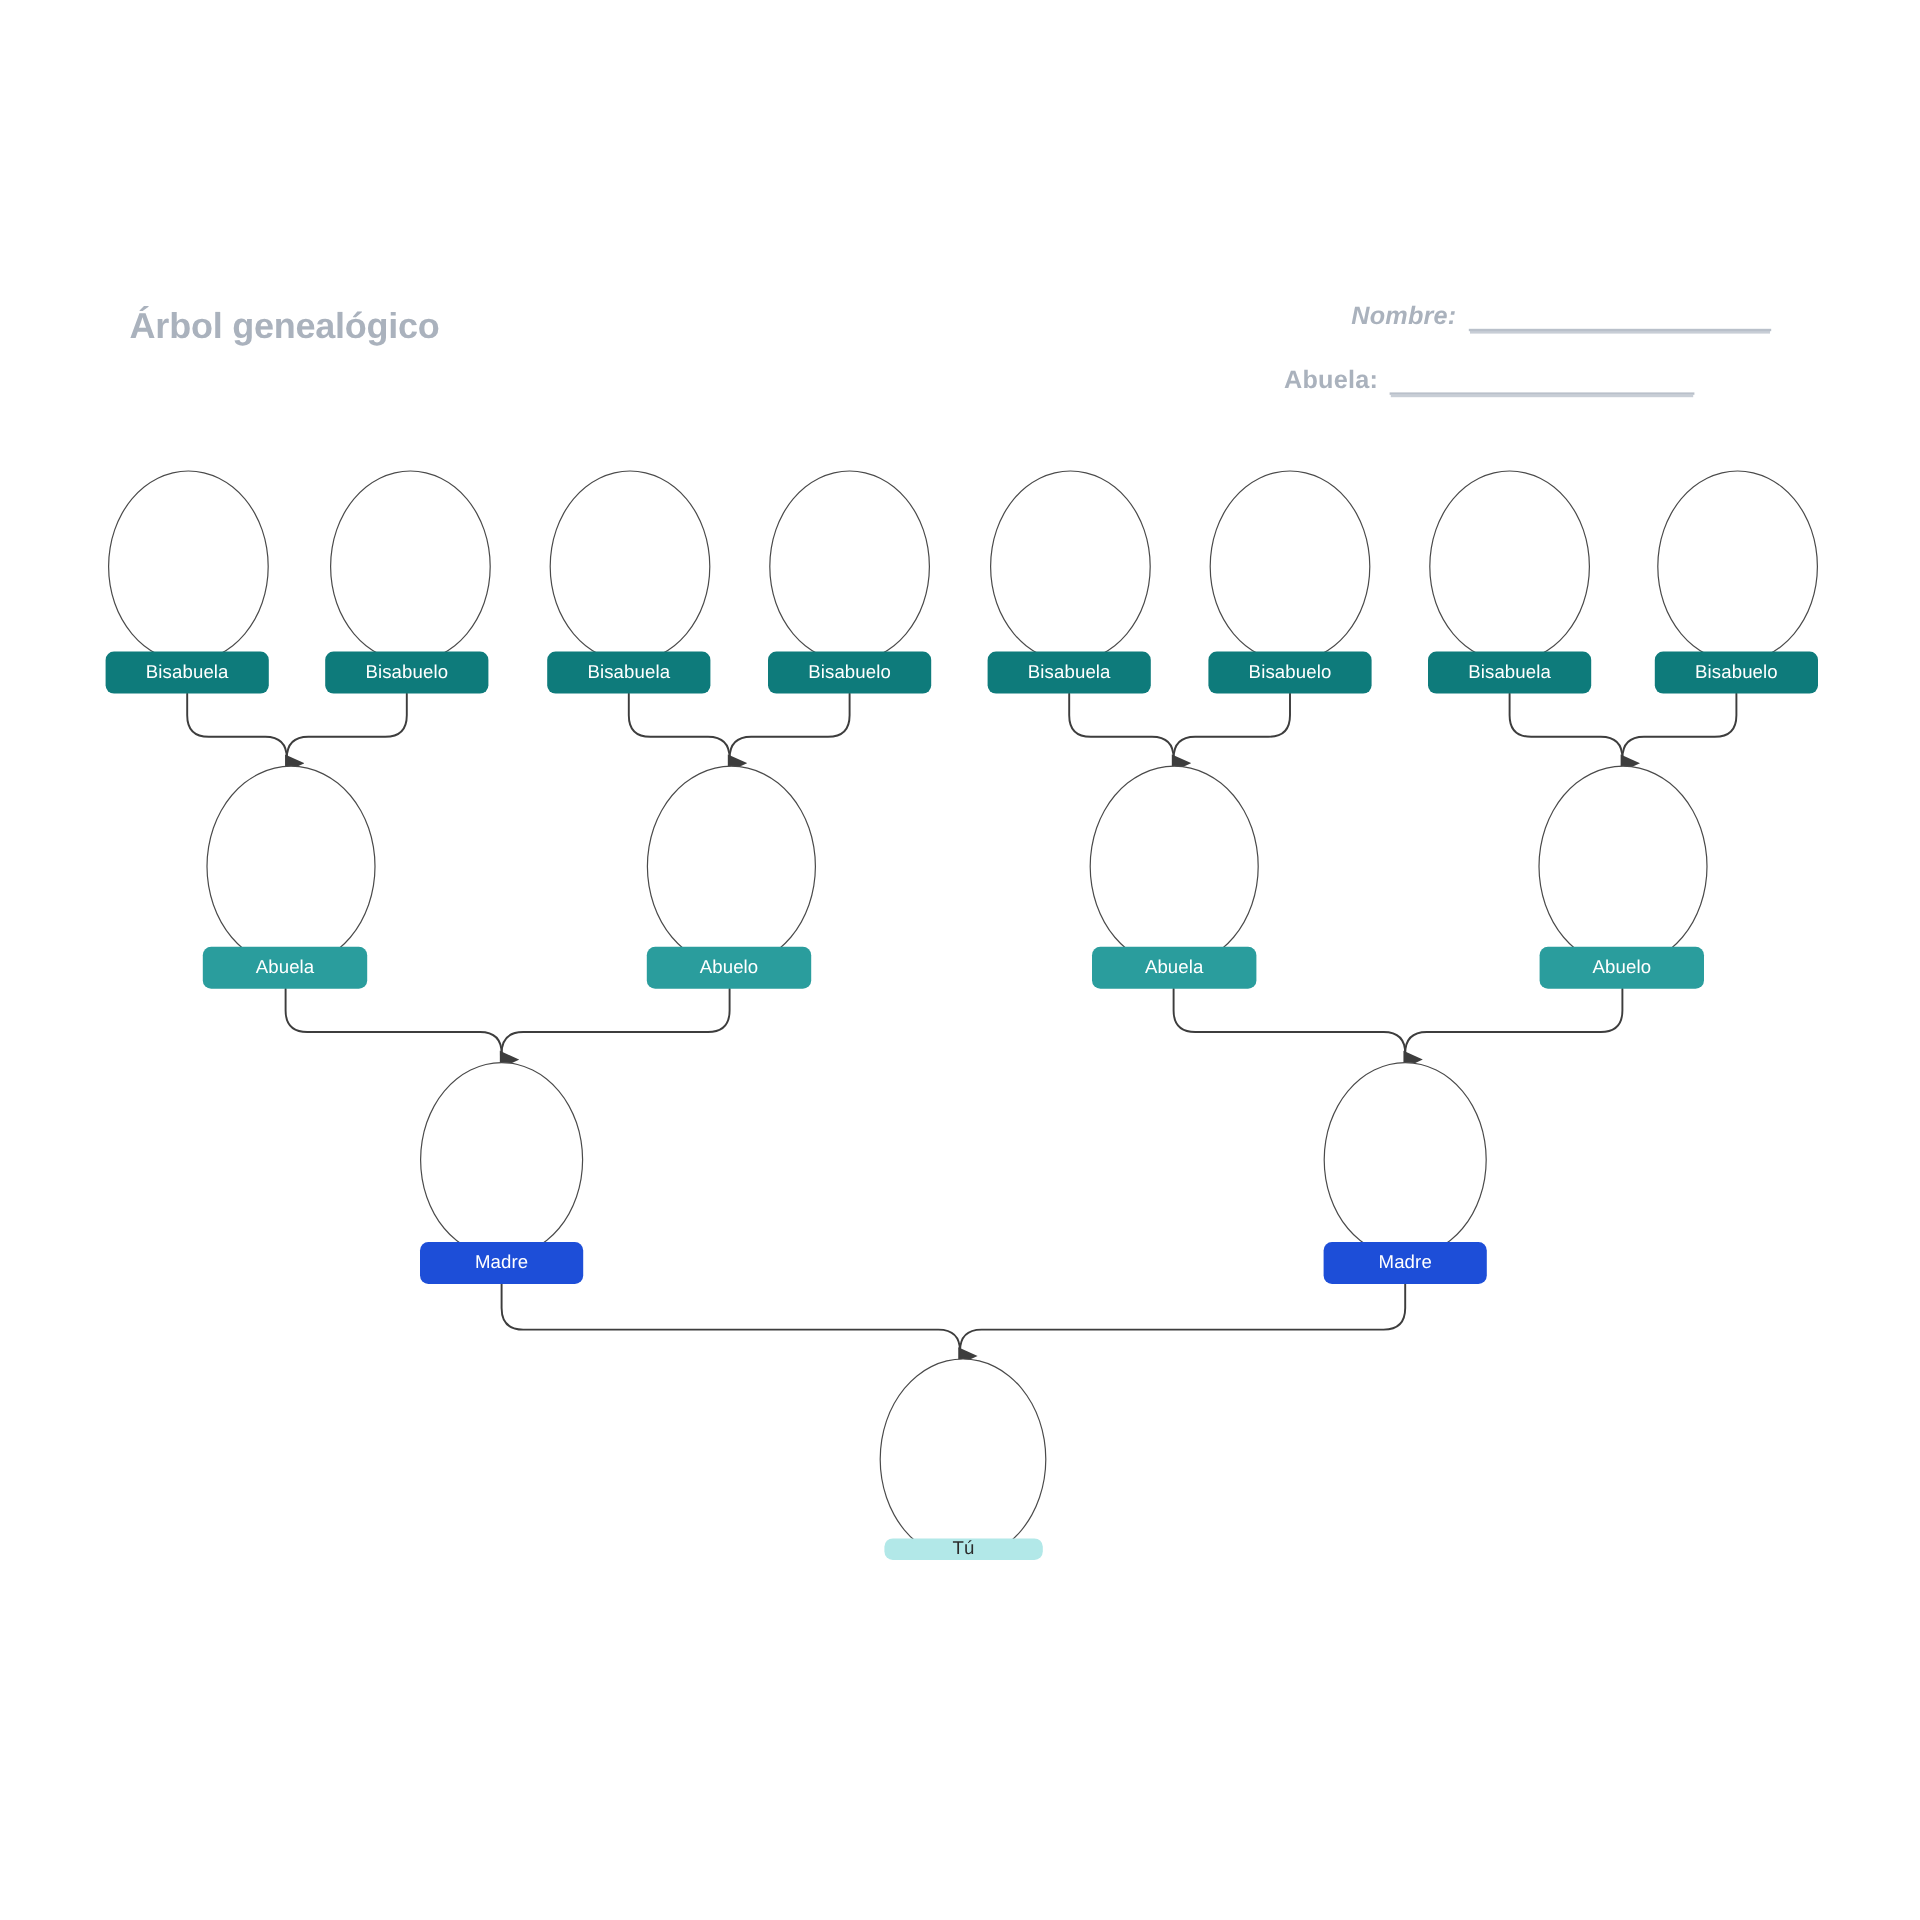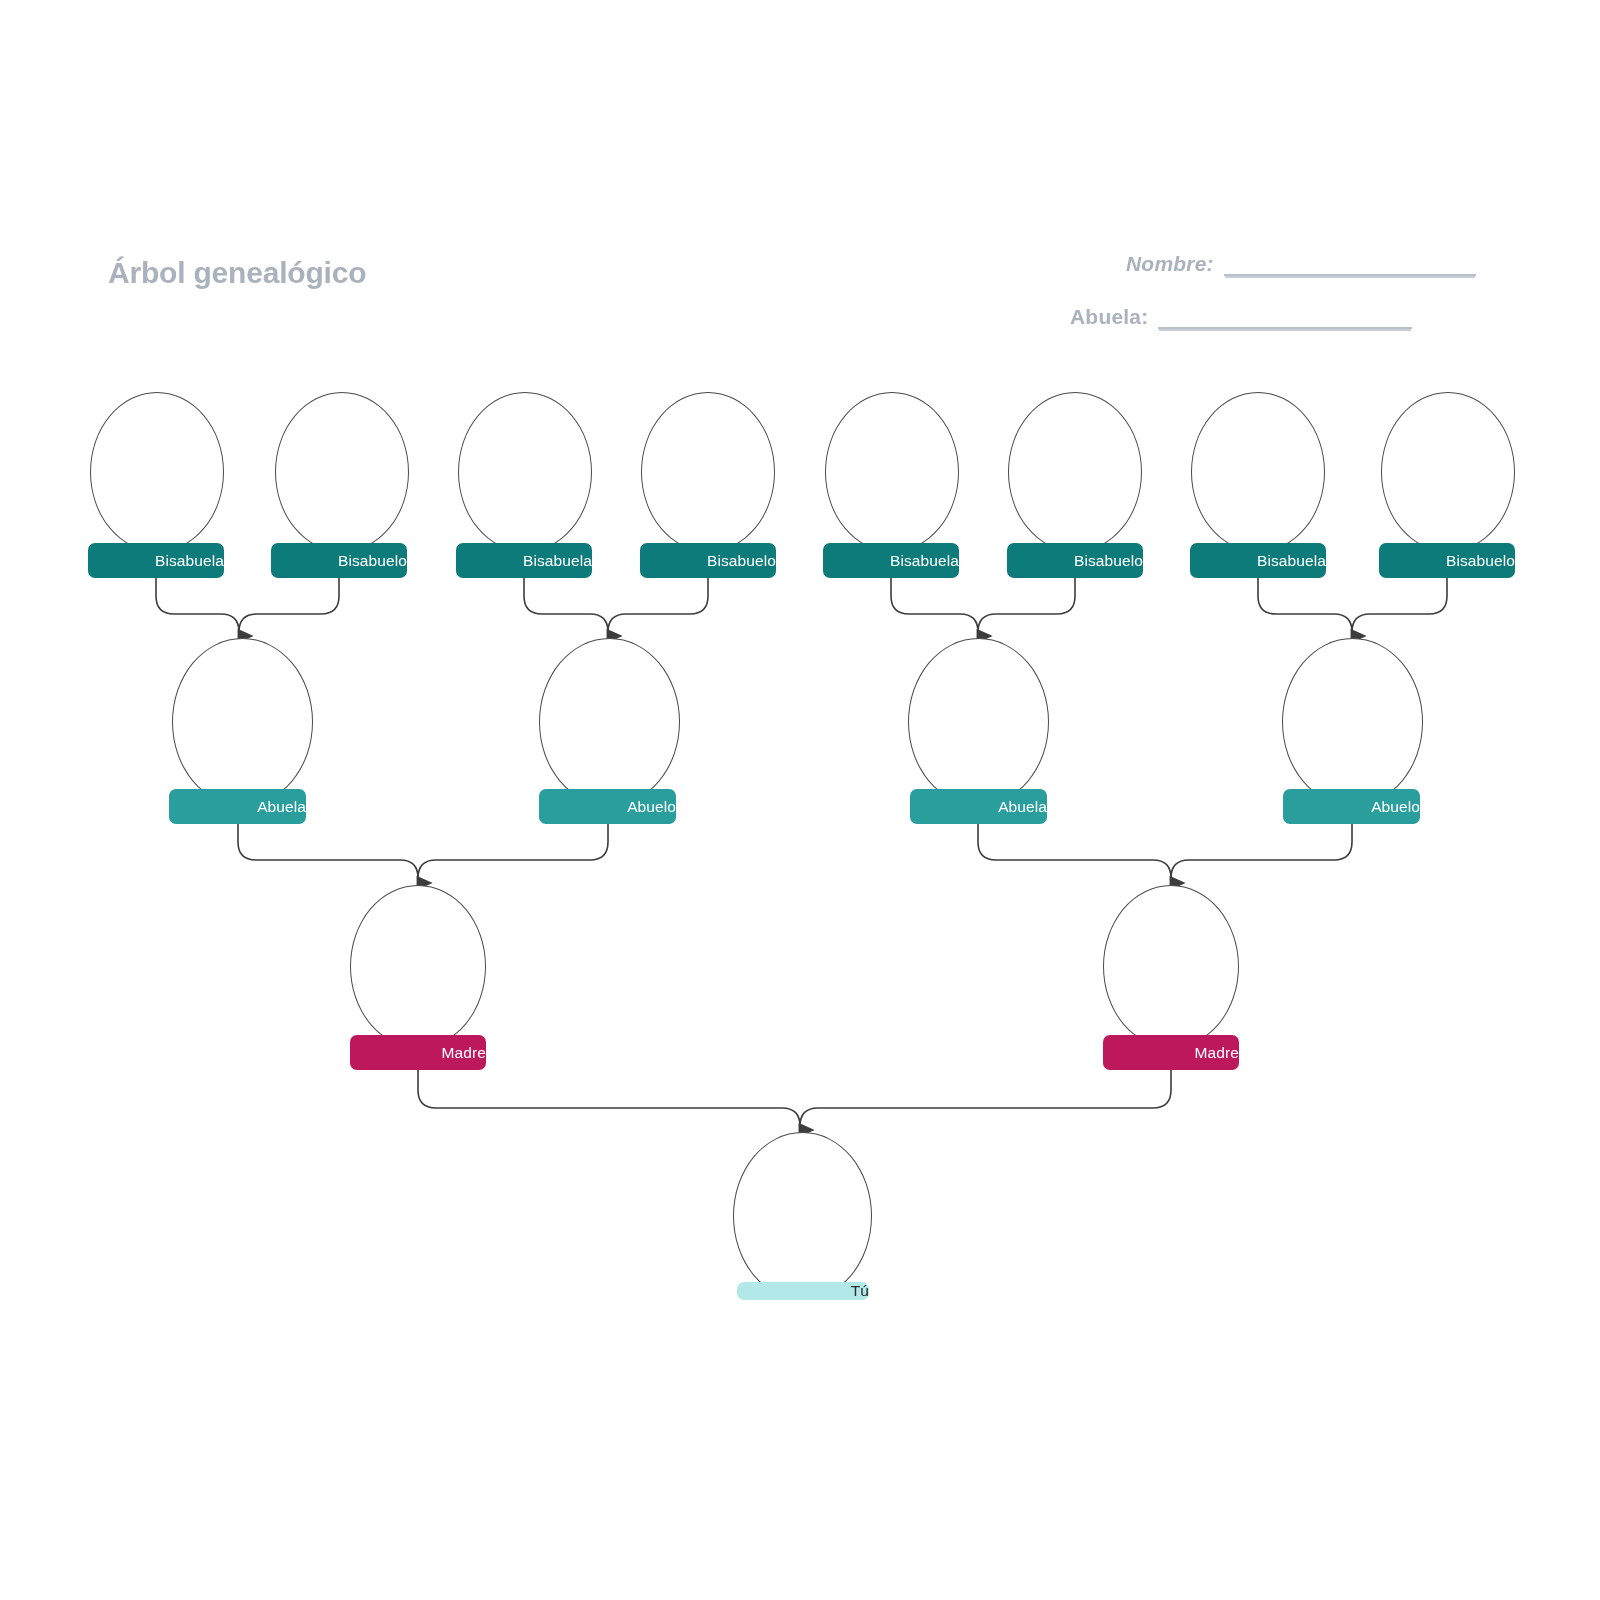--- a/index.html
+++ b/index.html
@@ -63,35 +63,35 @@
     border: 1.6px solid #4a4a4a;
     border-radius: 50%;
     background: #ffffff;
     box-sizing: border-box;
   }
   .node .chip {
     position: absolute;
     border-radius: 7px;
     display: flex;
     align-items: center;
-    justify-content: flex-end;
+    justify-content: center;
     box-sizing: border-box;
     white-space: nowrap;
   }
   .chip-label {
     font-size: 15.5px;
     letter-spacing: 0.1px;
     line-height: 1;
   }
   
   .gen-great .chip { background: #0e7b7b; }
   .gen-great .chip-label { color: #ffffff; }
   .gen-grand .chip { background: #2a9d9d; }
   .gen-grand .chip-label { color: #ffffff; }
-  .gen-parent .chip { background: #be185d; }
+  .gen-parent .chip { background: #1d4ed8; }
   .gen-parent .chip-label { color: #ffffff; }
   .gen-self .chip { background: #b2e8e8; }
   .gen-self .chip-label { color: #2b2b2b; }
 </style>
 </head>
 <body>
 
 <svg id="canvas" viewBox="0 0 1600 1600">
   <defs>
     <marker id="arrow" viewBox="0 0 12 12" refX="6" refY="10" markerWidth="11" markerHeight="11" orient="auto-start-reverse">

